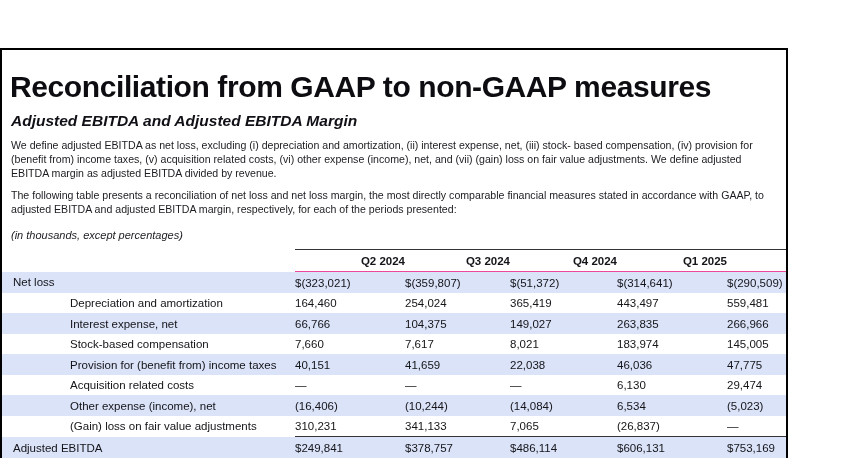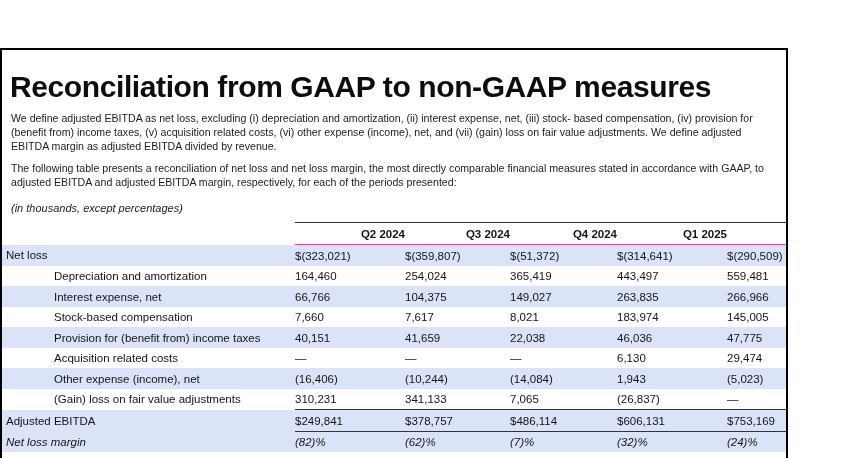--- a/index.html
+++ b/index.html
@@ -37,32 +37,33 @@
   }
   th, td { padding: 0; vertical-align: middle; font-weight: 400; }
   thead th { height: 21px; }
   tbody td { height: 20.5px; }
   th.v {
     font-weight: 700; text-align: right;
     border-top: 1px solid #333338; border-bottom: 1px solid #ec4899;
   }
   td.v { text-align: left; }
   th.v:last-child, td.v:last-child { padding-right: 14px; }
-  td.lab { text-align: left; padding-left: 4px; }
-  td.lab.ind { padding-left: 52px; }
+  td.lab { text-align: left; padding-left: 11px; }
+  td.lab.ind { padding-left: 68px; }
   td.lab.itl { font-style: italic; }
   tr.it td.v { font-style: italic; }
   tr.hl td { background: #dbe3f8; }
   tr.tl td.v { border-top: 1px solid #333338; }
 </style>
 </head>
 <body>
 
 <div class="frame">
   <h1 class="title">Reconciliation from GAAP to non-GAAP measures</h1>
+  <h2 class="subtitle">Adjusted EBITDA and Adjusted EBITDA Margin</h2>
   <p class="body-p">We define adjusted EBITDA as net loss, excluding (i) depreciation and amortization, (ii) interest expense, net, (iii) stock- based compensation, (iv) provision for (benefit from) income taxes, (v) acquisition related costs, (vi) other expense (income), net, and (vii) (gain) loss on fair value adjustments. We define adjusted EBITDA margin as adjusted EBITDA divided by revenue.</p>
   <p class="body-p">The following table presents a reconciliation of net loss and net loss margin, the most directly comparable financial measures stated in accordance with GAAP, to adjusted EBITDA and adjusted EBITDA margin, respectively, for each of the periods presented:</p>
   <p class="note">(in thousands, except percentages)</p>
 
   <table class="recon">
     <colgroup>
       <col style="width:293px">
         <col style="width:110px">
         <col style="width:105px">
       <col style="width:107px">
@@ -126,21 +127,21 @@
           <td class="v">—</td>
           <td class="v">—</td>
           <td class="v">6,130</td>
           <td class="v">29,474</td>
         </tr>
         <tr class="hl">
           <td class="lab ind">Other expense (income), net</td>
           <td class="v">(16,406)</td>
           <td class="v">(10,244)</td>
           <td class="v">(14,084)</td>
-          <td class="v">1,943</td>
+          <td class="v">6,534</td>
           <td class="v">(5,023)</td>
         </tr>
         <tr>
           <td class="lab ind">(Gain) loss on fair value adjustments</td>
           <td class="v">310,231</td>
           <td class="v">341,133</td>
           <td class="v">7,065</td>
           <td class="v">(26,837)</td>
           <td class="v">—</td>
         </tr>

